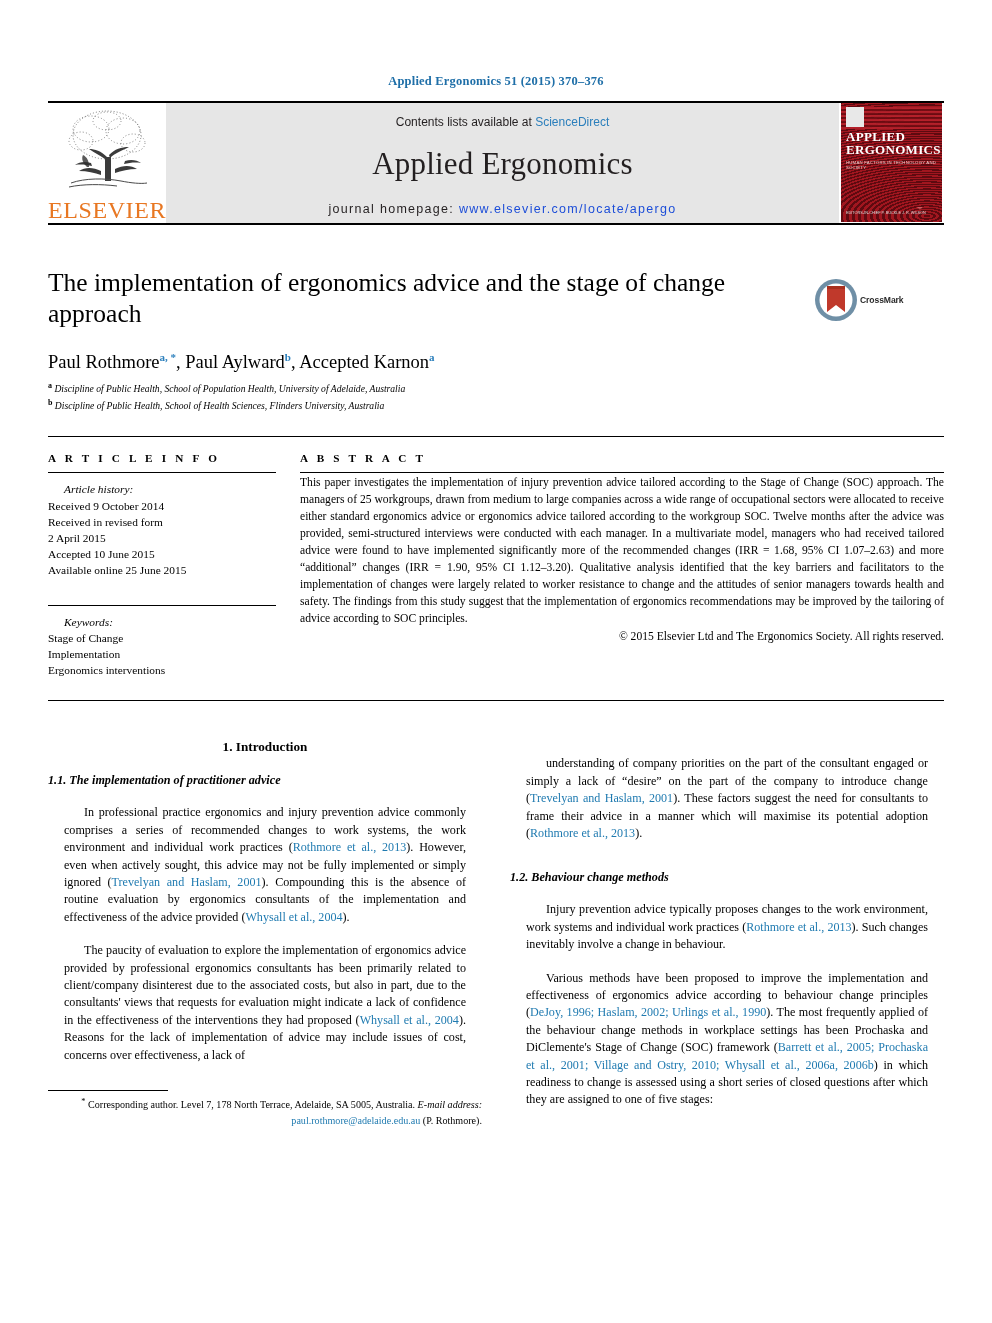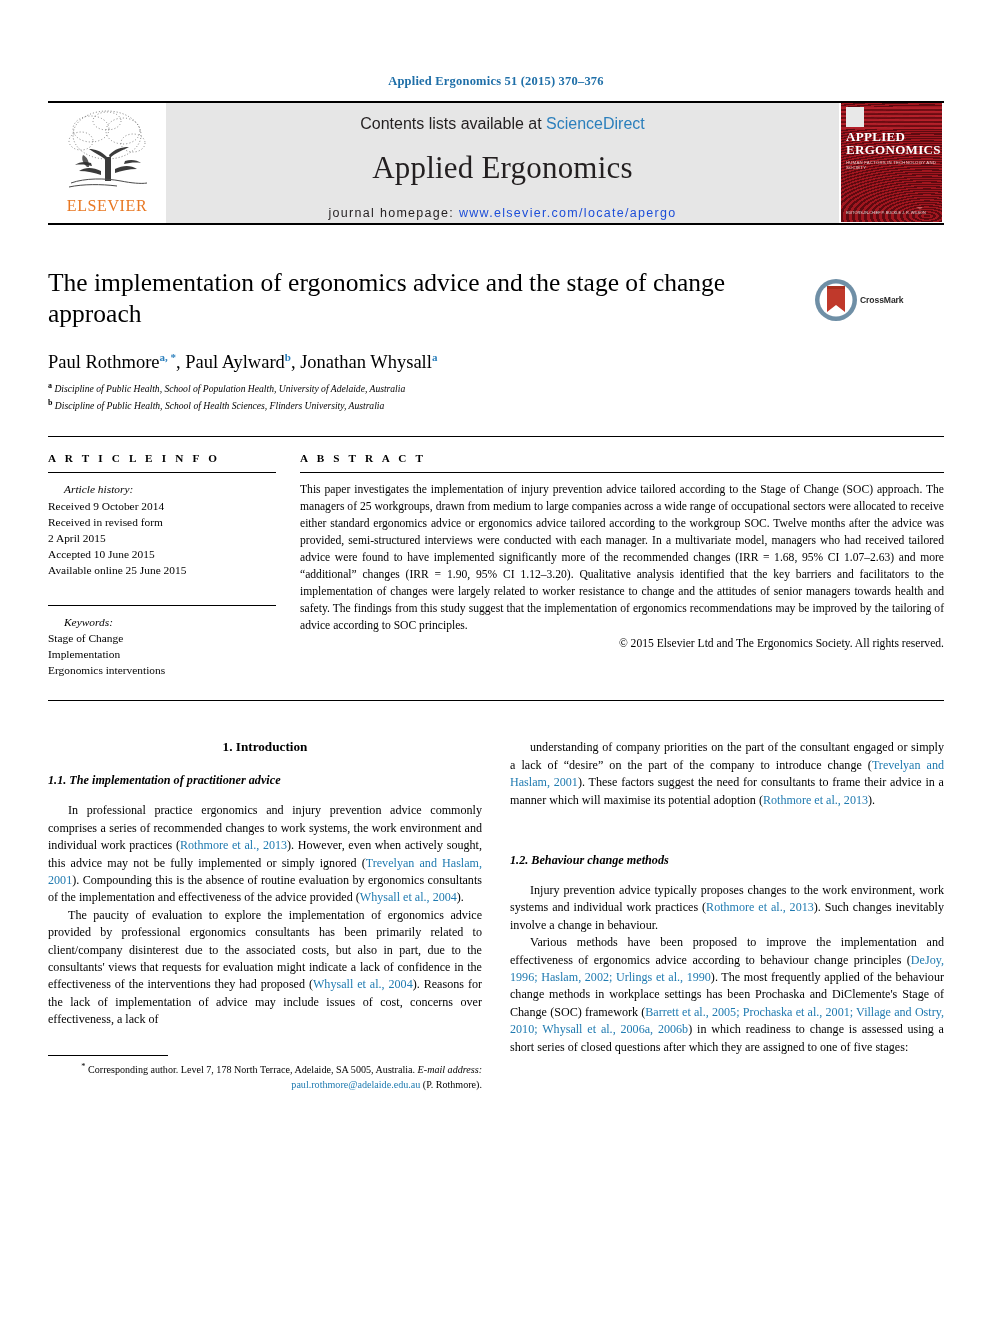--- a/index.html
+++ b/index.html
@@ -43,38 +43,38 @@
     display: flex;
     flex-direction: column;
     justify-content: flex-start;
     align-items: center;
     padding-top: 2px;
     background: #fff;
   }
   .tree-svg { display:block; }
   .elsevier-word {
     font-family: "Liberation Serif", serif;
-    font-size: 16px;
+    font-size: 24px;
     letter-spacing: 0.6px;
     color: #e87722;
     line-height: 1;
     margin-top: 1px;
   }
   .center-band {
     flex: 1 1 auto;
     background: #e6e6e6;
     display: flex;
     flex-direction: column;
     align-items: center;
     justify-content: flex-start;
     padding-top: 12px;
   }
   .contents-line {
     font-family: "Liberation Sans", sans-serif;
-    font-size: 16px;
+    font-size: 12px;
     color: #231f20;
     text-align: center;
   }
   .contents-line .sd { color: #2b7fbc; }
   .journal-name {
     font-family: "Liberation Serif", serif;
     font-size: 31px;
     color: #231f20;
     margin-top: 17px;
     letter-spacing: 0.2px;
@@ -212,21 +212,21 @@
     line-height: 1.42;
     margin-top: 8px;
   }
   .hist-block .it, .kw-block .it { font-style: italic; margin-left: 16px; }
   .kw-rule { border-top: 1.6px solid #000; margin-top: 26px; }
   .abstract {
     font-family: "Liberation Serif", serif;
     font-size: 11.6px;
     line-height: 1.46;
     text-align: justify;
-    margin-top: 9px;
+    margin-top: 2px;
   }
   .copyline { text-align: right; margin-top: 2px; font-size: 11.6px; }
   .after-abs-rule { border-top: 1px solid #000; margin-top: 22px; }
 
   
   .body-cols {
     display: flex;
     margin-top: 38px;
     gap: 28px;
   }
@@ -238,27 +238,27 @@
     margin: 0 0 18px 0;
     text-align: center;
   }
   h3.sub {
     font-family: "Liberation Serif", serif;
     font-weight: bold;
     font-style: italic;
     font-size: 12.2px;
     margin: 0 0 14px 0;
   }
-  h3.sub.spaced { margin-top: 44px; }
+  h3.sub.spaced { margin-top: 28px; }
   p.body {
     font-family: "Liberation Serif", serif;
     font-size: 12.1px;
     line-height: 1.44;
     text-align: justify;
-    margin: 0;
+    margin: 16px;
     text-indent: 20px;
   }
   p.body + p.body { margin-top: 0; }
   a.cite, .cite {
     color: #1f7ab0;
     text-decoration: none;
   }
   .footnote-wrap { margin-top: 26px; text-align: right; }
   .fn-rule { border-top: 1px solid #000; width: 120px; }
   .footnote {
@@ -360,21 +360,21 @@
           <circle cx="22" cy="22" r="16.5" fill="#ffffff"></circle>
           <path d="M13 8 L31 8 L31 34 L22 27 L13 34 Z" fill="#c0392b"></path>
           <path d="M13 8 L31 8 L31 11 L13 11 Z" fill="#a8301f"></path>
         </svg>
       </div>
       <div class="cm-label">CrossMark</div>
     </div>
   </div>
 
   <div class="authors">
-    <span>Paul Rothmore</span><sup>a, *</sup>, <span>Paul Aylward</span><sup>b</sup>, <span>Jonathan Whysall</span><sup>a</sup>
+    <span>Paul Rothmore</span><sup>a, *</sup>, <span>Paul Aylward</span><sup>b</sup>, <span>Accepted Karnon</span><sup>a</sup>
   </div>
 
   <div class="affil">
     <div><sup>a</sup> <span>Discipline of Public Health, School of Population Health, University of Adelaide, Australia</span></div>
     <div><sup>b</sup> <span>Discipline of Public Health, School of Health Sciences, Flinders University, Australia</span></div>
   </div>
 
   <div class="info-rule-top"></div>
 
   <div class="info-row">

